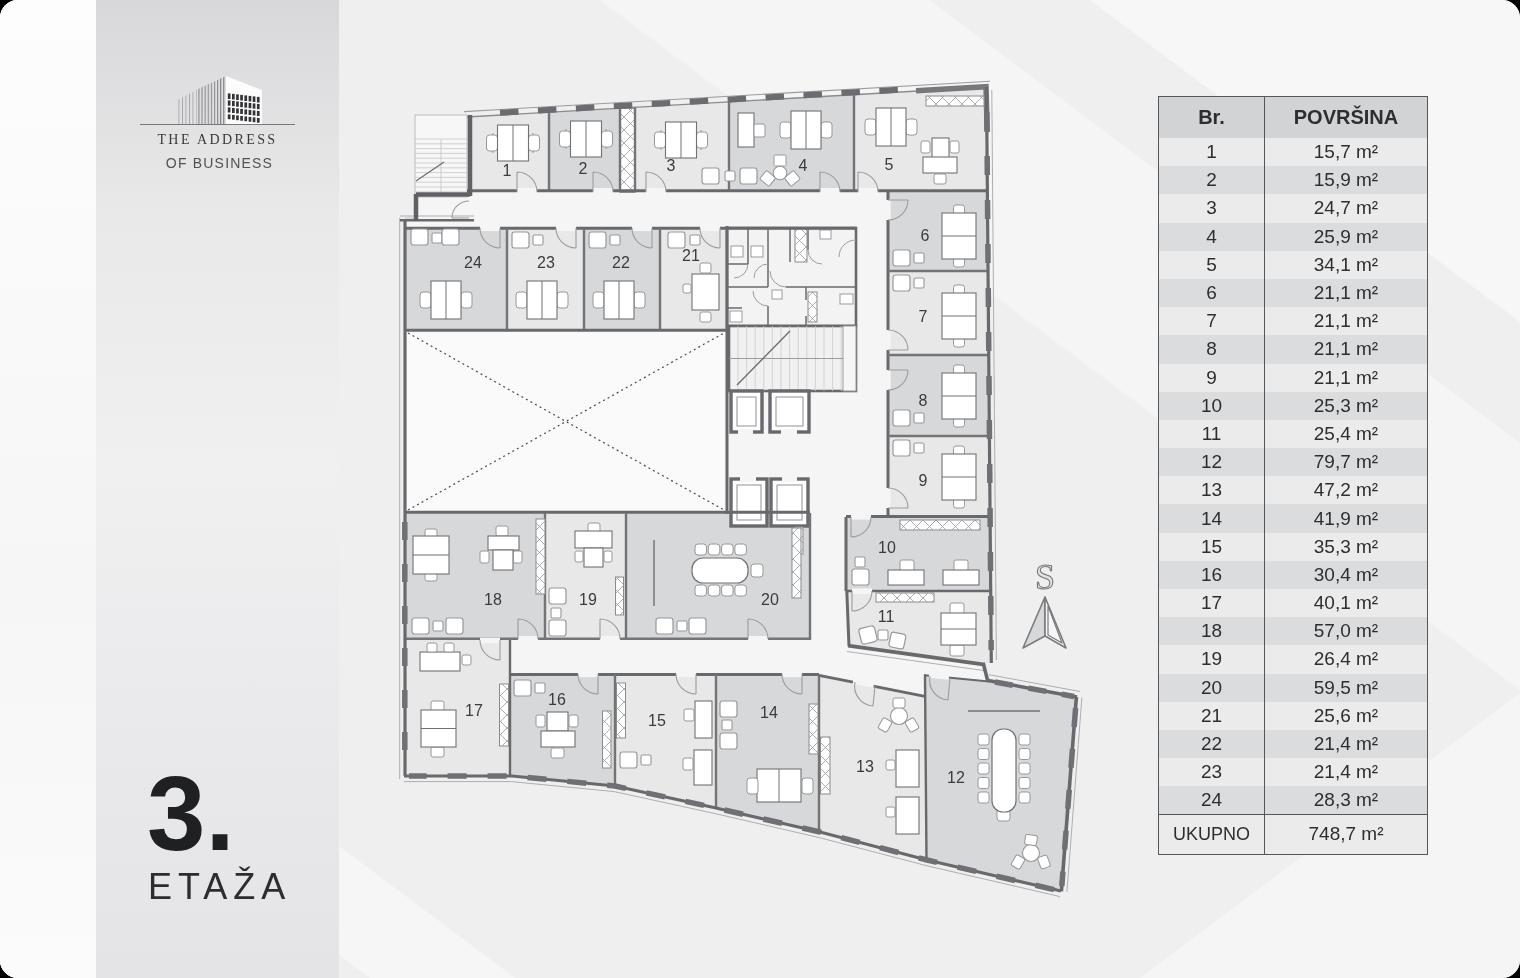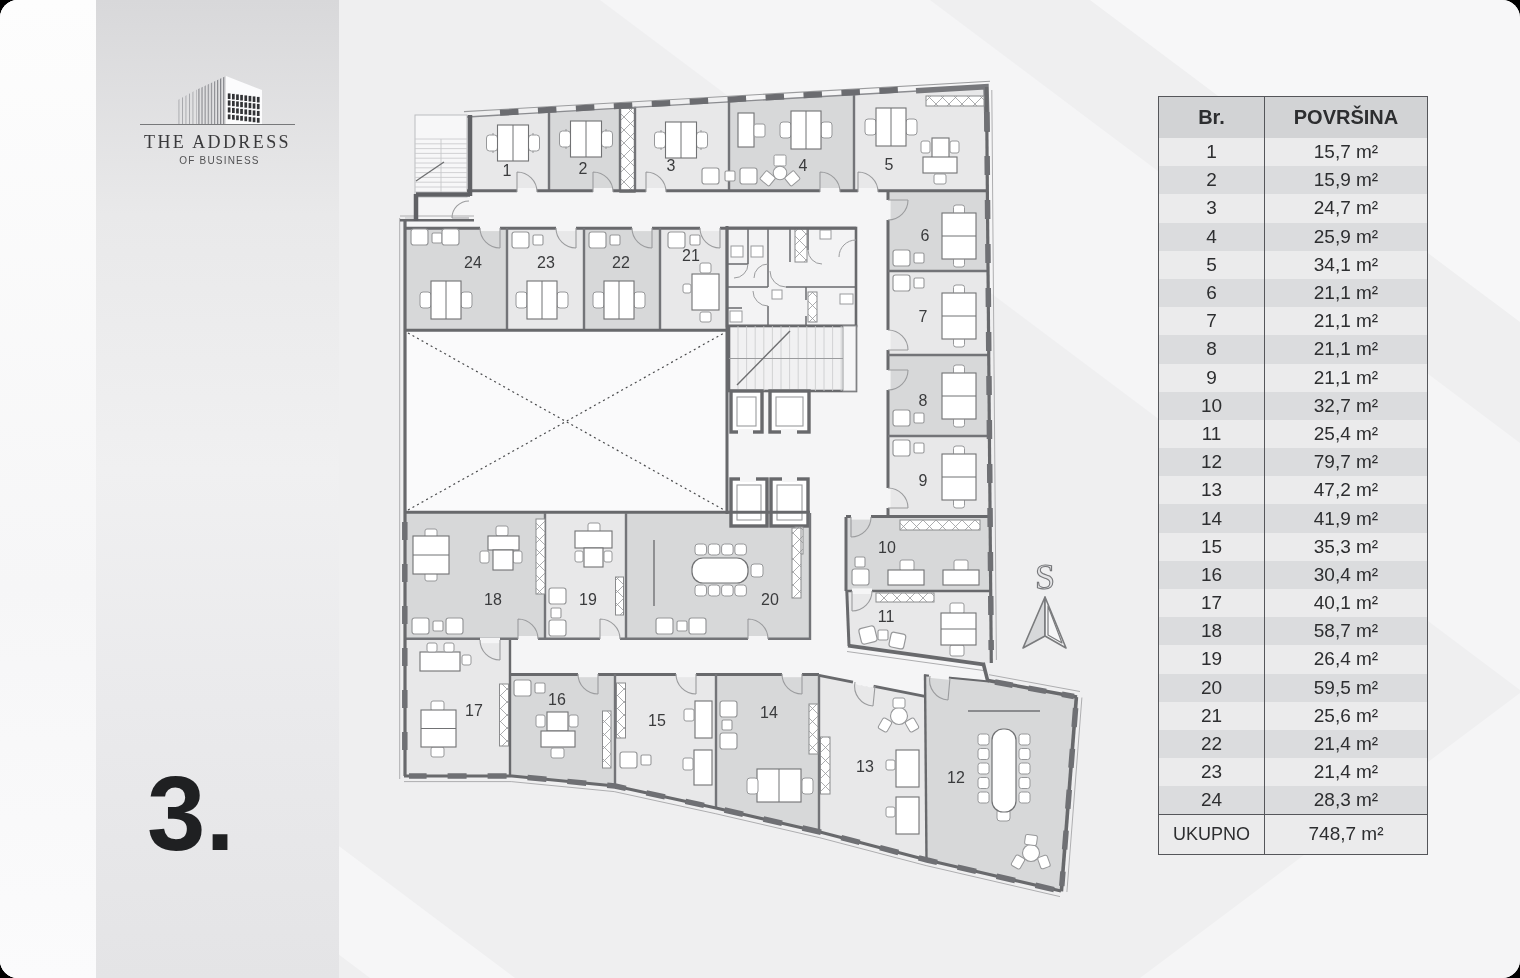--- a/index.html
+++ b/index.html
@@ -13,23 +13,23 @@
   .floor-lbl{position:absolute;left:148px;top:866px;font-size:36px;font-weight:400;color:#2c2d2f;letter-spacing:6px;}
   table.area{position:absolute;left:1158px;top:96px;border-collapse:collapse;table-layout:fixed;
     font-size:19px;color:#2d2e30;}
   table.area td{text-align:center;padding:0;}
   table.area .c1{width:105px;}
   table.area .c2{width:162px;}
   table.area tr.ro{height:28.2px;background:#ebebec;}
   table.area tr.re{height:28.2px;background:#dbdcde;}
   table.area td.dv{border-right:1.5px solid #55565a;margin-top:12px;}
   .logo-txt1{position:absolute;left:96px;top:132px;width:243px;text-align:center;
-    font-family:"Liberation Serif",serif;font-size:18px;color:#3a3a3c;letter-spacing:2.4px;}
+    font-family:"Liberation Serif",serif;font-size:14px;color:#3a3a3c;letter-spacing:2.4px;}
   .logo-txt2{position:absolute;left:98px;top:155px;width:243px;text-align:center;
-    font-size:10px;color:#525254;letter-spacing:1.2px;}
+    font-size:14px;color:#525254;letter-spacing:1.2px;}
 </style>
 </head>
 <body>
 
 <div class="page">
 
 <svg class="stripes" width="1520" height="978" viewBox="0 0 1520 978">
   <polygon points="0,0 150,0 0,112" fill="#f9f9fa"></polygon>
   <polygon points="600,0 930,0 1520,443 1520,690" fill="#f5f5f6"></polygon>
   <polygon points="1090,0 1520,0 1520,322" fill="#f7f7f8"></polygon>
@@ -96,20 +96,21 @@
     <line x1="140" y1="124.5" x2="295" y2="124.5" stroke="#77787a" stroke-width="1.2"></line>
   </g>
 </svg>
 
 <div class="logo-txt1">THE ADDRESS</div>
 
 <div class="logo-txt2">OF BUSINESS</div>
 
 <div class="floor-num">3.</div>
 
+<div class="floor-lbl">ETAŽA</div>
 
 <div style="position:absolute;left:1158px;top:96px;border:1.8px solid #55565a;">
 <table class="area" style="position:static;border-collapse:collapse;">
   <tbody>
           <tr style="height:41px;background:#d2d3d5;font-weight:bold;font-size:20px;">
     <td class="c1 dv">Br.</td>
             <td class="c2">POVRŠINA</td>
           </tr>
   <tr class="ro">
             <td class="dv">1</td>
@@ -142,21 +143,21 @@
   <tr class="re">
             <td class="dv">8</td>
             <td>21,1 m²</td>
           </tr>
   <tr class="ro">
             <td class="dv">9</td>
             <td>21,1 m²</td>
           </tr>
   <tr class="re">
             <td class="dv">10</td>
-            <td>32,7 m²</td>
+            <td>25,3 m²</td>
           </tr>
   <tr class="ro">
             <td class="dv">11</td>
             <td>25,4 m²</td>
           </tr>
   <tr class="re">
             <td class="dv">12</td>
             <td>79,7 m²</td>
           </tr>
   <tr class="ro">
@@ -174,21 +175,21 @@
   <tr class="re">
             <td class="dv">16</td>
             <td>30,4 m²</td>
           </tr>
   <tr class="ro">
             <td class="dv">17</td>
             <td>40,1 m²</td>
           </tr>
   <tr class="re">
             <td class="dv">18</td>
-            <td>58,7 m²</td>
+            <td>57,0 m²</td>
           </tr>
   <tr class="ro">
             <td class="dv">19</td>
             <td>26,4 m²</td>
           </tr>
   <tr class="re">
             <td class="dv">20</td>
             <td>59,5 m²</td>
           </tr>
   <tr class="ro">

